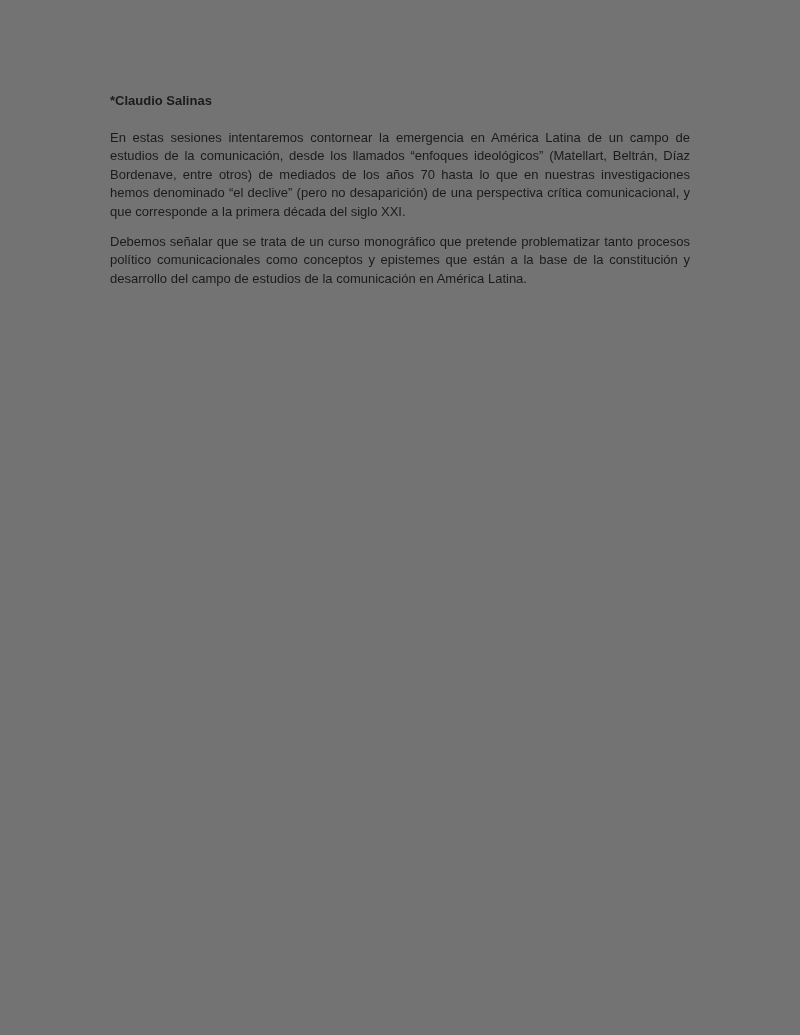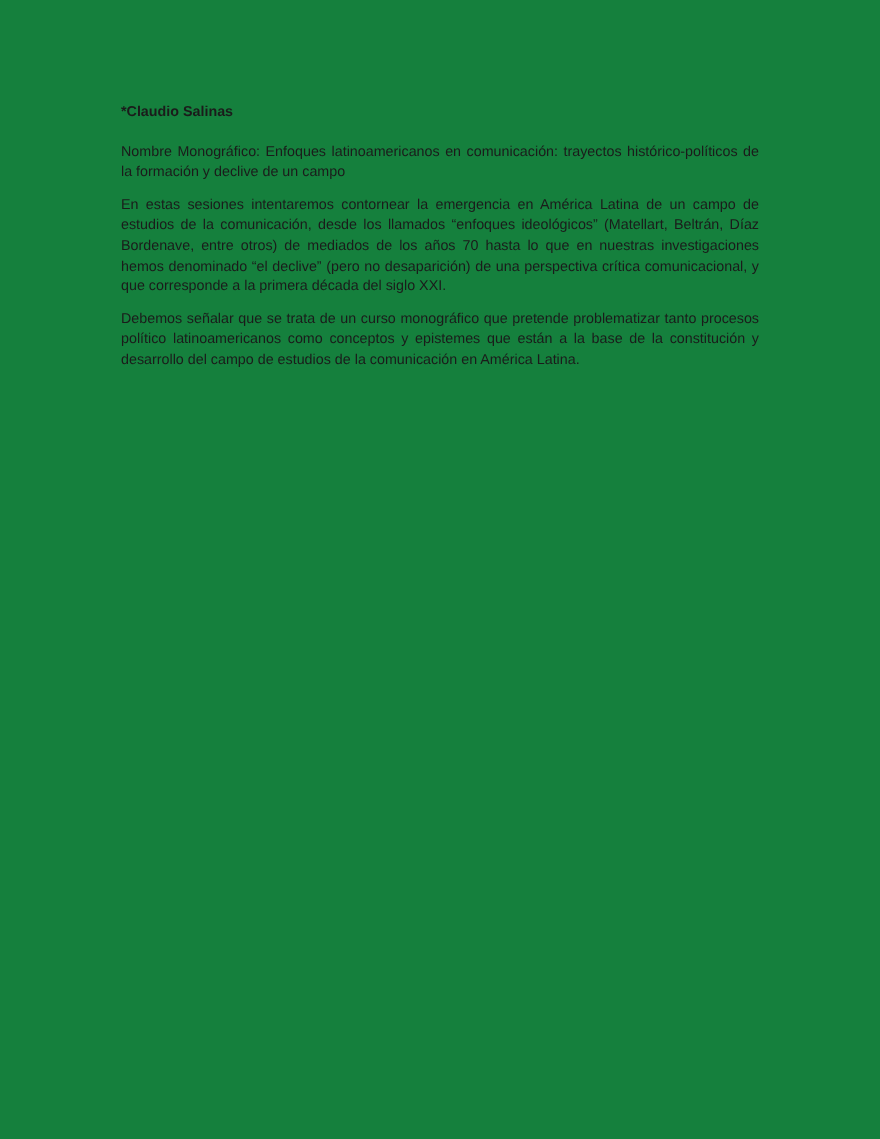--- a/index.html
+++ b/index.html
@@ -4,21 +4,21 @@
 <style>
   html, body {
     margin: 0;
     padding: 0;
     background: #ffffff;
   }
   .page {
     position: relative;
     width: 800px;
     height: 1035px;
-    background: #15803d;
+    background: #737373;
     box-sizing: border-box;
     padding: 92px 110px 0 110px;
     font-family: "Liberation Sans", "DejaVu Sans", sans-serif;
     font-size: 13px;
     line-height: 18.6px;
     color: #1b1b1b;
     overflow: hidden;
   }
   .author {
     margin: 0 0 18px 0;
@@ -30,20 +30,19 @@
   .justify {
     text-align: justify;
   }
 </style>
 </head>
 <body>
 
 <div class="page">
   <p class="author">*Claudio Salinas</p>
 
-  <p class="para justify">Nombre Monográfico: Enfoques latinoamericanos en comunicación: trayectos histórico-políticos de la formación y declive de un campo</p>
 
 
   <p class="para justify">En estas sesiones intentaremos contornear la emergencia en América Latina de un campo de estudios de la comunicación, desde los llamados “enfoques ideológicos” (Matellart, Beltrán, Díaz Bordenave, entre otros) de mediados de los años 70 hasta lo que en nuestras investigaciones hemos denominado “el declive” (pero no desaparición) de una perspectiva crítica comunicacional, y que corresponde a la primera década del siglo XXI.</p>
 
 
-  <p class="para justify">Debemos señalar que se trata de un curso monográfico que pretende problematizar tanto procesos político latinoamericanos como conceptos y epistemes que están a la base de la constitución y desarrollo del campo de estudios de la comunicación en América Latina.</p>
+  <p class="para justify">Debemos señalar que se trata de un curso monográfico que pretende problematizar tanto procesos político comunicacionales como conceptos y epistemes que están a la base de la constitución y desarrollo del campo de estudios de la comunicación en América Latina.</p>
 </div>
 
 </body></html>

